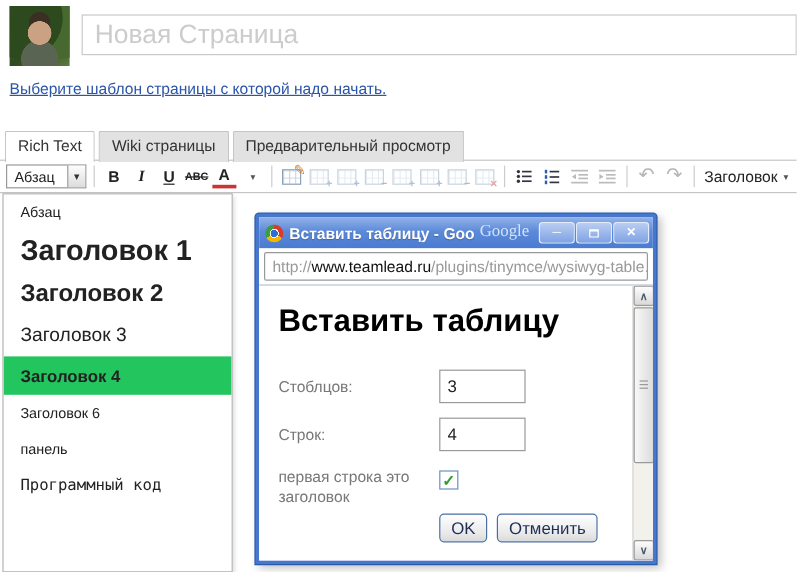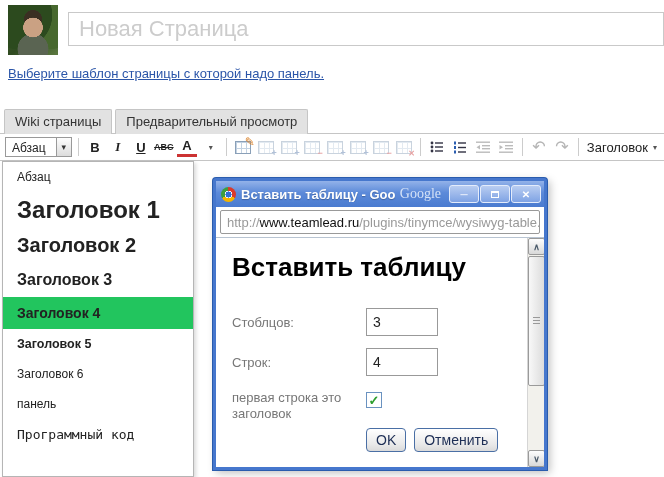--- a/index.html
+++ b/index.html
@@ -59,21 +59,21 @@
   .insert-menu { display:flex; align-items:center; font-size:13px; color:#222; gap:3px; padding:0 2px; cursor:pointer; }
 
   
   .fmt-panel { position:absolute; left:2px; top:161px; width:192px; height:316px;
     background:#fff; border:1px solid #b5b5b5; box-shadow:2px 2px 4px rgba(0,0,0,.15);
     z-index:5; overflow:hidden; }
   .fmt-item { padding:8px 14px; color:#222; cursor:pointer; white-space:nowrap; }
   .fi-p   { font-size:12px; }
   .fi-h1  { font-size:24px; font-weight:bold; padding-top:4px; padding-bottom:6px; }
   .fi-h2  { font-size:20px; font-weight:bold; padding-top:4px; padding-bottom:6px; }
-  .fi-h3  { font-size:16px; font-weight:bold; }
+  .fi-h3  { font-size:16px; font-weight:normal; }
   .fi-h4  { font-size:14px; font-weight:bold; background:#22c55e; }
   .fi-h5  { font-size:12.5px; font-weight:bold; }
   .fi-h6  { font-size:12px; }
   .fi-quote { font-size:12.5px; font-style:italic; }
   .fi-panel { font-size:12px; }
   .fi-code  { font-size:13px; font-family:"DejaVu Sans Mono","Liberation Mono",monospace; }
 
   
   .win { position:absolute; left:213px; top:178px; width:334px; height:292px;
     border:3px solid #4677cd; box-shadow:0 0 0 1px #2a5cad, 3px 3px 8px rgba(0,0,0,.25);
@@ -123,23 +123,24 @@
     background:#999; box-shadow:0 3px 0 #999, 0 6px 0 #999; }
 
   
   svg { display:block; }
 </style>
 </head>
 <body>
 
 <div class="avatar"></div>
 <input class="title-input" type="text" placeholder="Новая Страница" style="">
-<a class="template-link">Выберите шаблон страницы с которой надо панель.</a>
+<a class="template-link">Выберите шаблон страницы с которой надо начать.</a>
 
 <div class="tabs">
+  <div class="tab active">Rich Text</div>
   <div class="tab">Wiki страницы</div>
   <div class="tab">Предварительный просмотр</div>
 </div>
 
 <div class="toolbar">
   <div class="combo">
     <span class="val">Абзац</span>
     <span class="arrow-btn">▾</span>
   </div>
   <div class="sep"></div>
@@ -242,21 +243,20 @@
     <span class="mini-arrow">▾</span>
   </div>
 </div>
 
 <div class="fmt-panel">
   <div class="fmt-item fi-p">Абзац</div>
   <div class="fmt-item fi-h1">Заголовок 1</div>
   <div class="fmt-item fi-h2">Заголовок 2</div>
   <div class="fmt-item fi-h3">Заголовок 3</div>
   <div class="fmt-item fi-h4">Заголовок 4</div>
-  <div class="fmt-item fi-h5">Заголовок 5</div>
   <div class="fmt-item fi-h6">Заголовок 6</div>
   <div class="fmt-item fi-panel">панель</div>
   <div class="fmt-item fi-code">Программный код</div>
 </div>
 
 <div class="win">
   <div class="titlebar">
     <span class="chrome-icon"></span>
     <span class="win-title">Вставить таблицу - Goo...</span>
     <span class="google-mark">Google</span>

